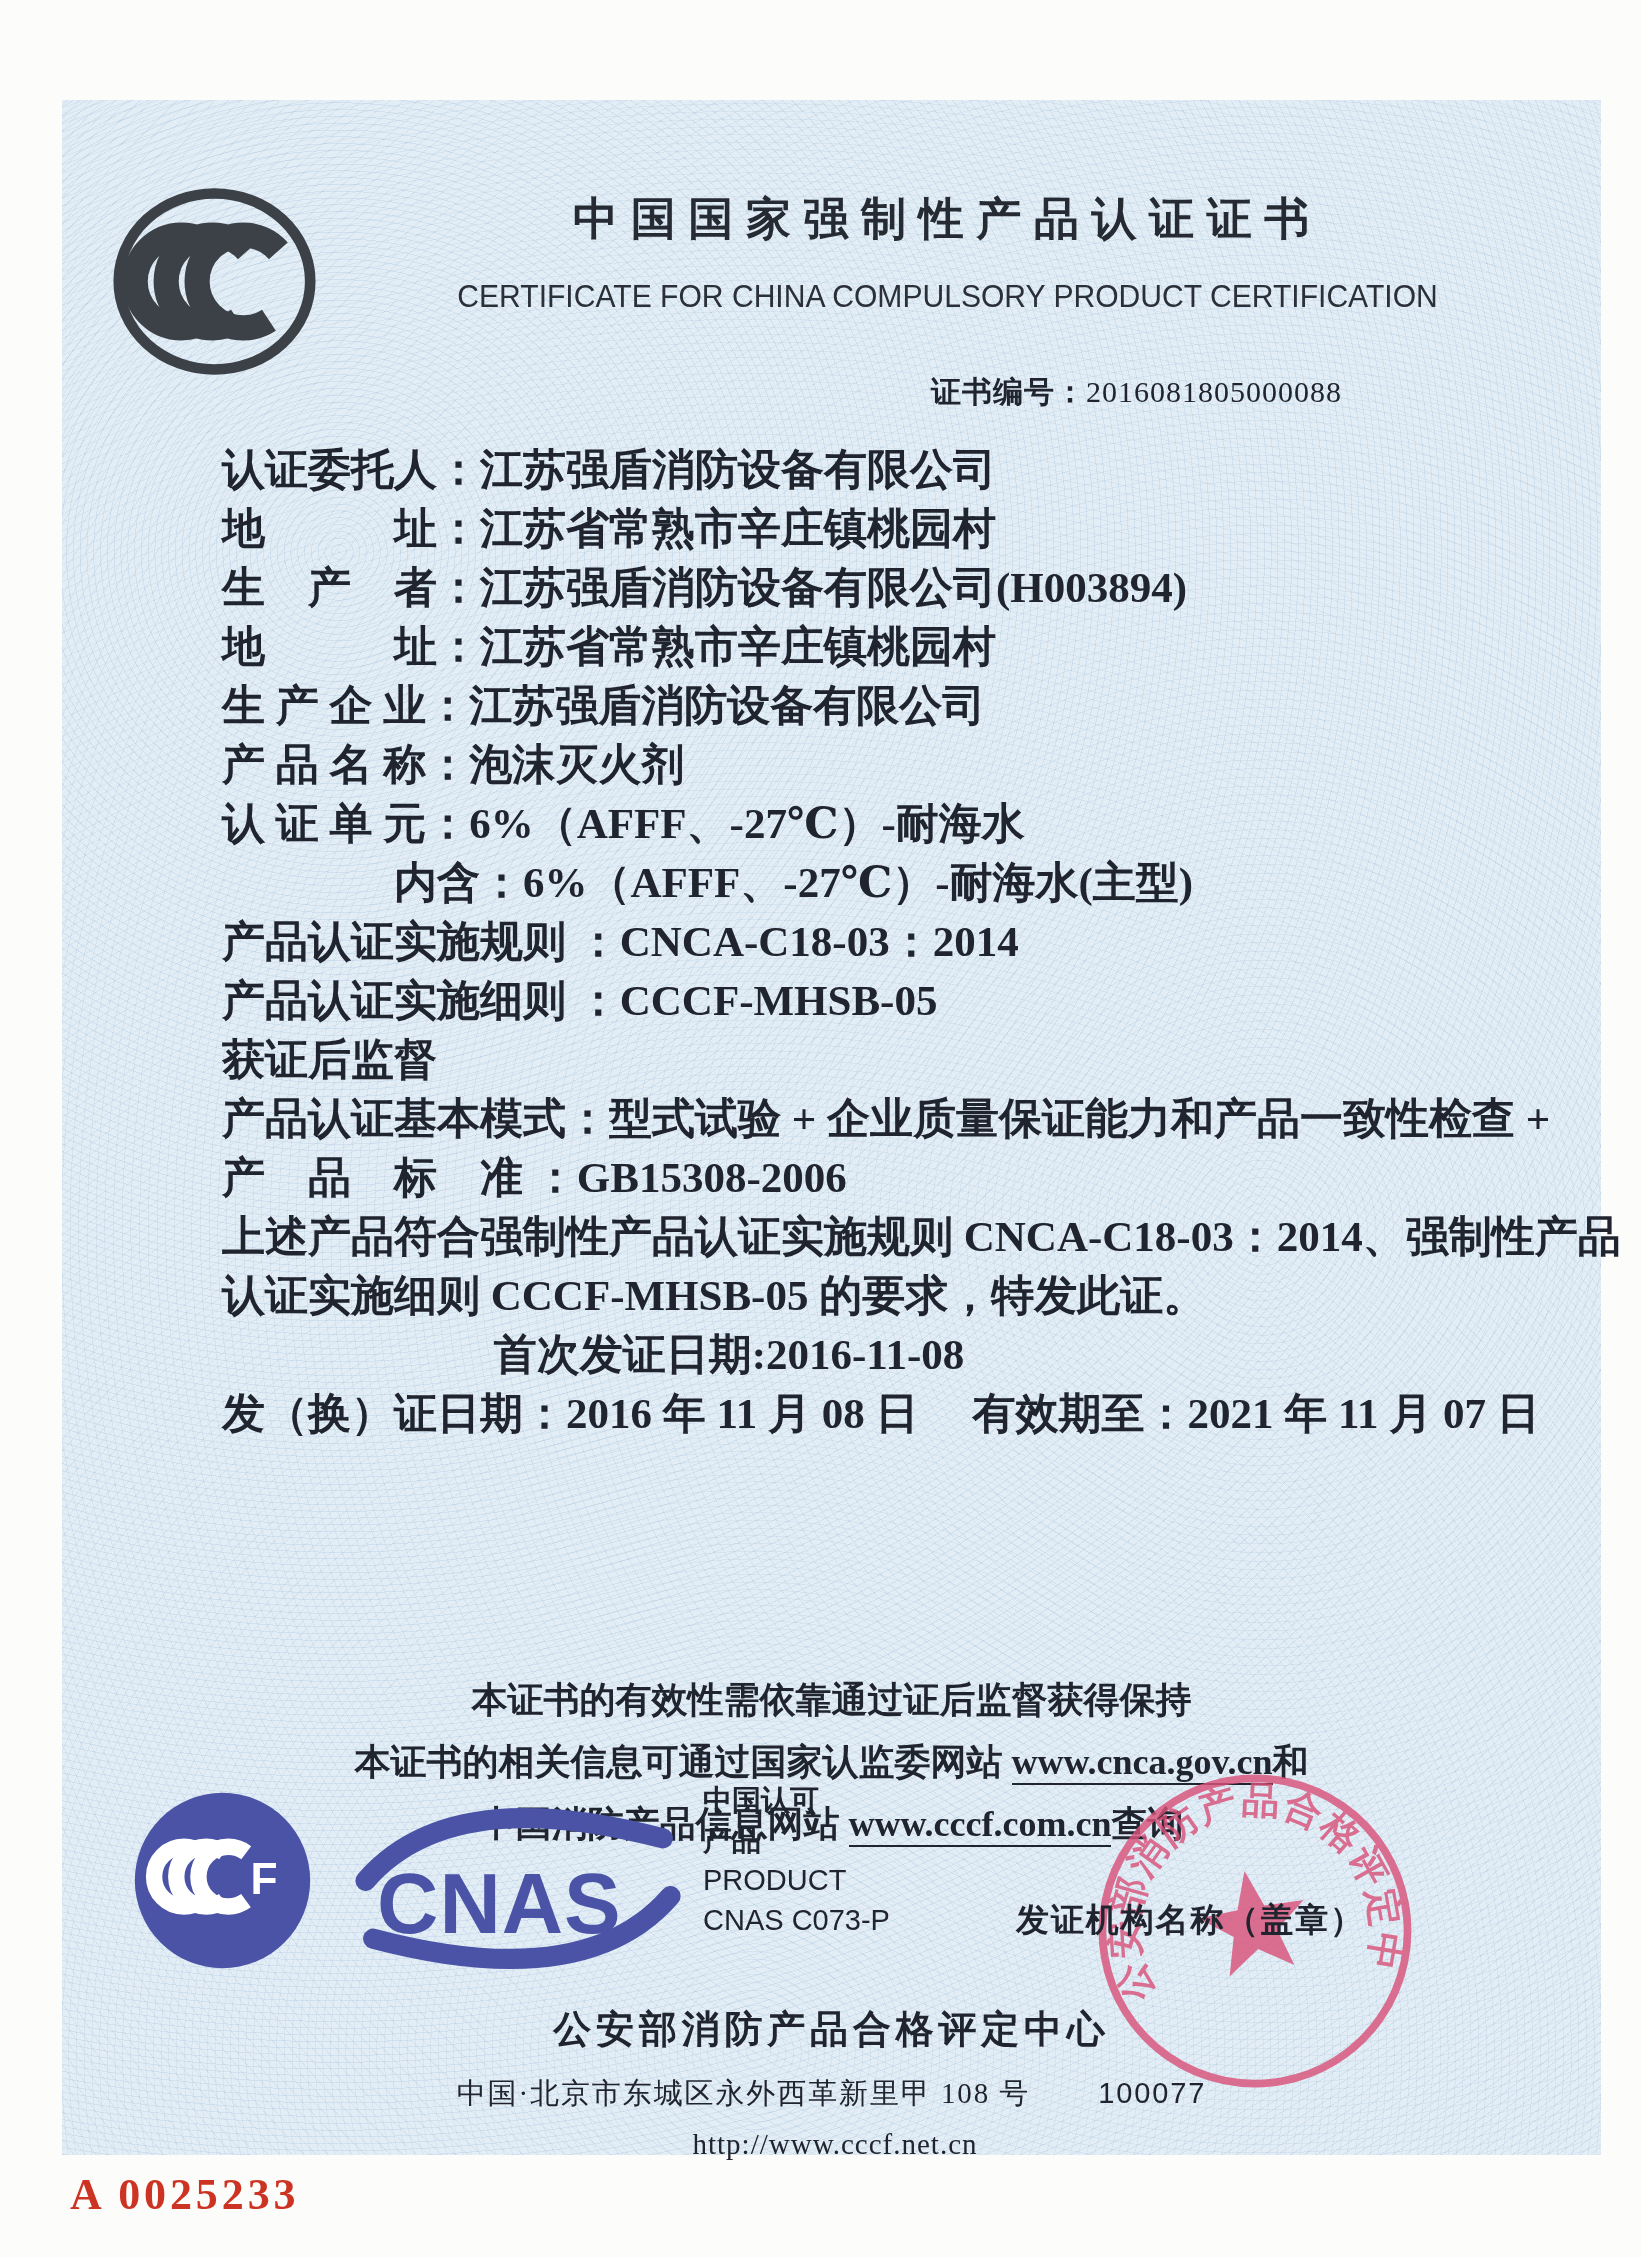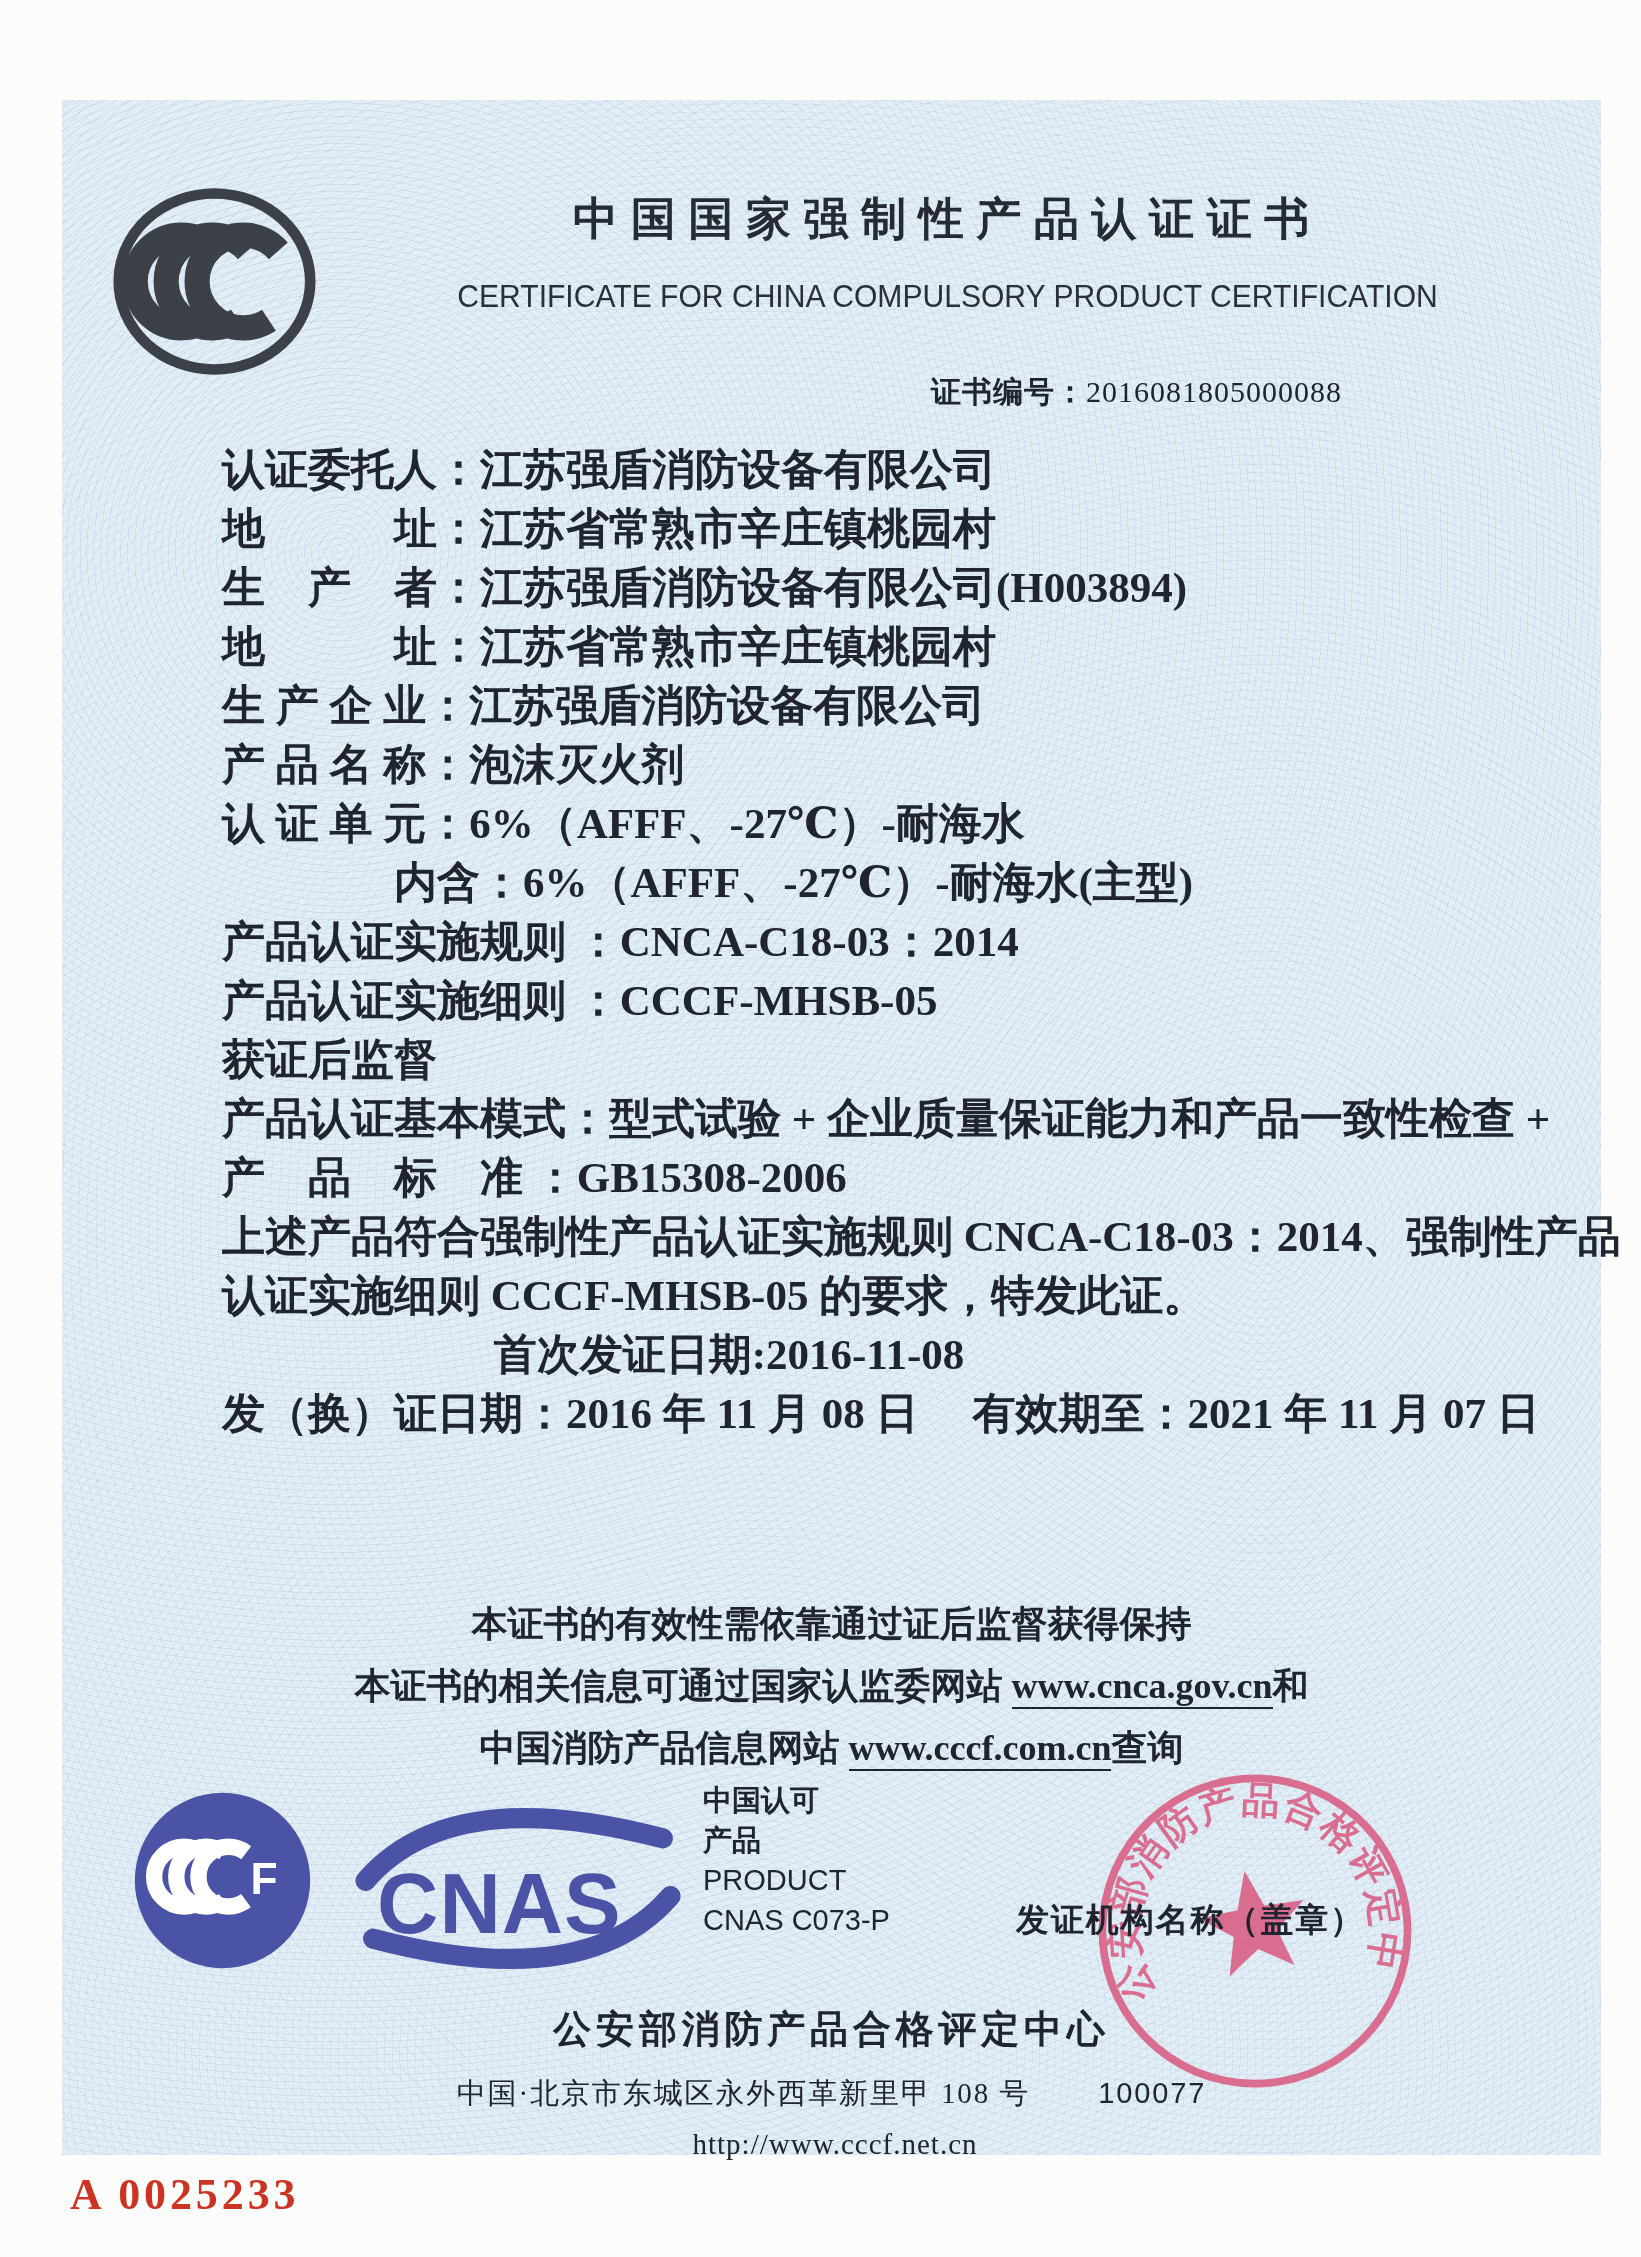--- a/index.html
+++ b/index.html
@@ -16,21 +16,21 @@
   .title-cn{font-size:45px;font-weight:700;letter-spacing:12.6px;color:#252a33;white-space:nowrap;}
   .title-en{margin-top:29px;font-family:"Liberation Sans","DejaVu Sans",sans-serif;font-size:32px;
             color:#2a2f38;white-space:nowrap;display:inline-block;transform:scaleX(.94);transform-origin:center;}
   .cert-no{position:absolute;top:272px;left:869px;font-size:30px;letter-spacing:1px;white-space:nowrap;}
   .rows{position:absolute;left:160px;right:75px;top:340px;font-size:43px;}
   .row{height:59px;line-height:59px;white-space:nowrap;}
   .lbl{font-weight:700;}
   .val{font-weight:600;}
   .row-center{text-align:center;padding-right:290px;font-weight:700;}
   .gap-big{display:inline-block;width:54px;}
-  .notice{position:absolute;left:0;right:0;top:1493px;text-align:center;
+  .notice{position:absolute;left:0;right:0;top:1569px;text-align:center;
           font-size:36px;font-weight:700;line-height:62px;}
   .ulink{border-bottom:2.9px solid #20242e;padding-bottom:1px;}
   .cccf-logo{position:absolute;left:68px;top:1688px;}
   .cnas-logo{position:absolute;left:282px;top:1692px;}
   .accred-text{position:absolute;left:641px;top:1680px;line-height:40px;font-size:29px;font-weight:600;}
   .accred-text .en{font-family:"Liberation Sans","DejaVu Sans",sans-serif;font-weight:400;}
   .stamp{position:absolute;left:1025px;top:1663px;}
   .stamp-caption{position:absolute;left:954px;top:1798px;font-size:33px;font-weight:600;
                  letter-spacing:1.9px;white-space:nowrap;}
   .footer{position:absolute;left:0;right:0;top:1904px;text-align:center;}

